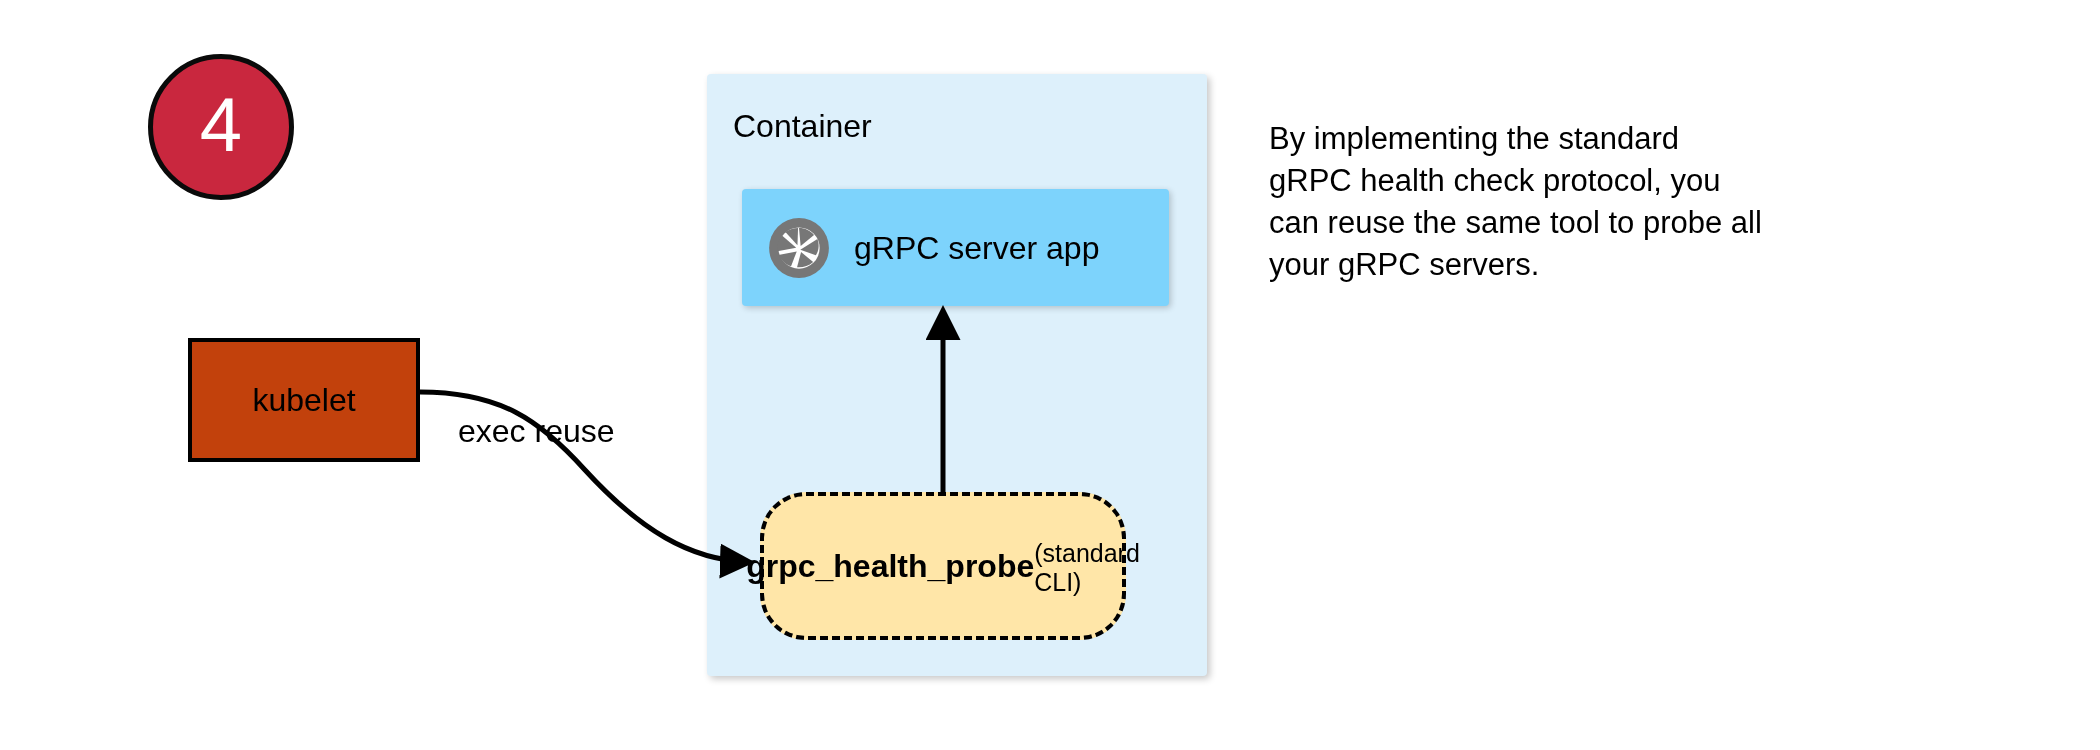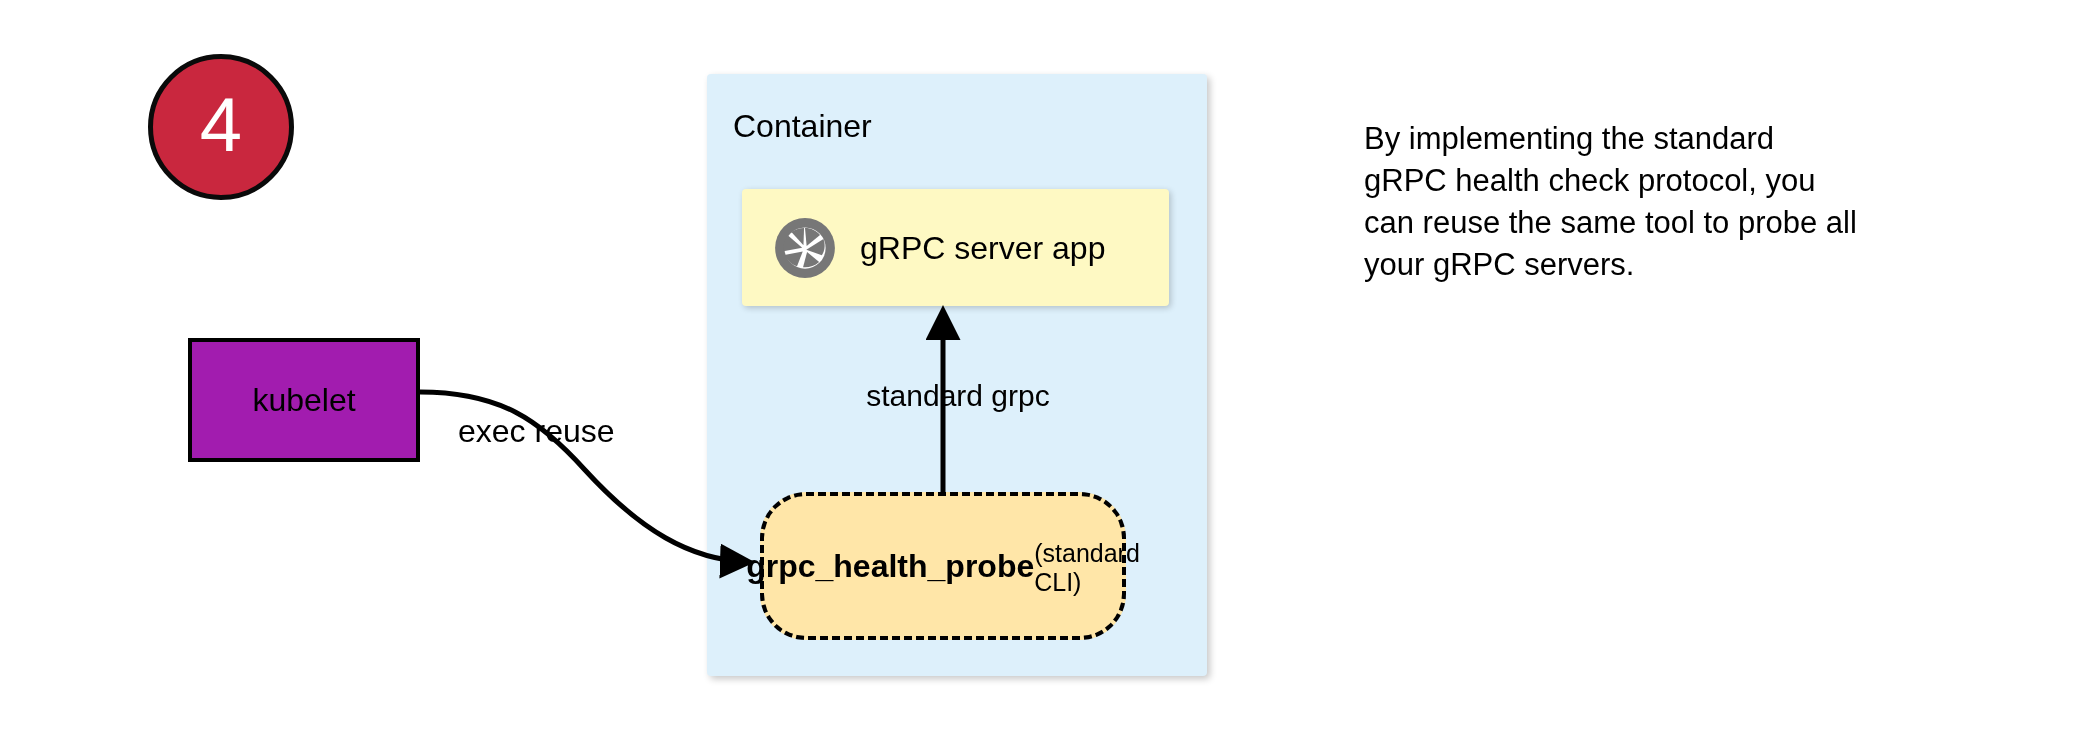--- a/index.html
+++ b/index.html
@@ -49,21 +49,21 @@
     transform: translateY(-2px);
   }
 
   
   .kubelet-box {
     position: absolute;
     left: 188px;
     top: 338px;
     width: 232px;
     height: 124px;
-    background: #a21caf;
+    background: #c2410c;
     border: 4px solid #000000;
     box-sizing: border-box;
     display: flex;
     align-items: center;
     justify-content: center;
   }
   .kubelet-box .label {
     font-size: 32px;
     line-height: 1;
   }
@@ -99,26 +99,26 @@
     line-height: 1;
   }
 
   
   .server-card {
     position: absolute;
     left: 742px;
     top: 189px;
     width: 427px;
     height: 117px;
-    background: #fef9c3;
+    background: #7dd3fc;
     border-radius: 4px;
     box-shadow: 2px 2px 6px rgba(0,0,0,0.20);
     display: flex;
     align-items: center;
-    padding-left: 30px;
+    padding-left: 24px;
     box-sizing: border-box;
   }
   .server-card .app-label {
     font-size: 32px;
     line-height: 1;
     margin-left: 22px;
   }
   .aperture-icon { width: 66px; height: 66px; display: block; flex: 0 0 auto; }
 
   
@@ -156,21 +156,21 @@
   }
   .probe-pill .line2 {
     font-size: 25px;
     line-height: 1.15;
     margin-top: 4px;
   }
 
   
   .side-note {
     position: absolute;
-    left: 1364px;
+    left: 1269px;
     top: 118px;
     width: 620px;
     font-size: 31px;
     line-height: 42px;
   }
   .side-note .ln { display: block; white-space: nowrap; }
 
   
   .arrow-layer {
     position: absolute;
@@ -224,21 +224,20 @@
     <path d="M 420 392 C 500 392 540 420 585 470 C 640 530 690 560 748 562" fill="none" stroke="#000000" stroke-width="5" marker-end="url(#arrowhead)"></path>
 
     <path d="M 943 492 L 943 312" fill="none" stroke="#000000" stroke-width="5" marker-end="url(#arrowhead)"></path>
   </svg>
 
   <div class="exec-probe-label">
     <span class="strong">exec</span><span> reuse</span>
   </div>
 
   <div class="protocol-label">
-    <span class="ln">standard grpc</span>
   </div>
 
   <div class="probe-pill">
     <span class="line1">grpc_health_probe</span>
     <span class="line2">(standard CLI)</span>
   </div>
 
   <div class="side-note">
     <span class="ln">By implementing the standard</span>
     <span class="ln">gRPC health check protocol, you</span>

